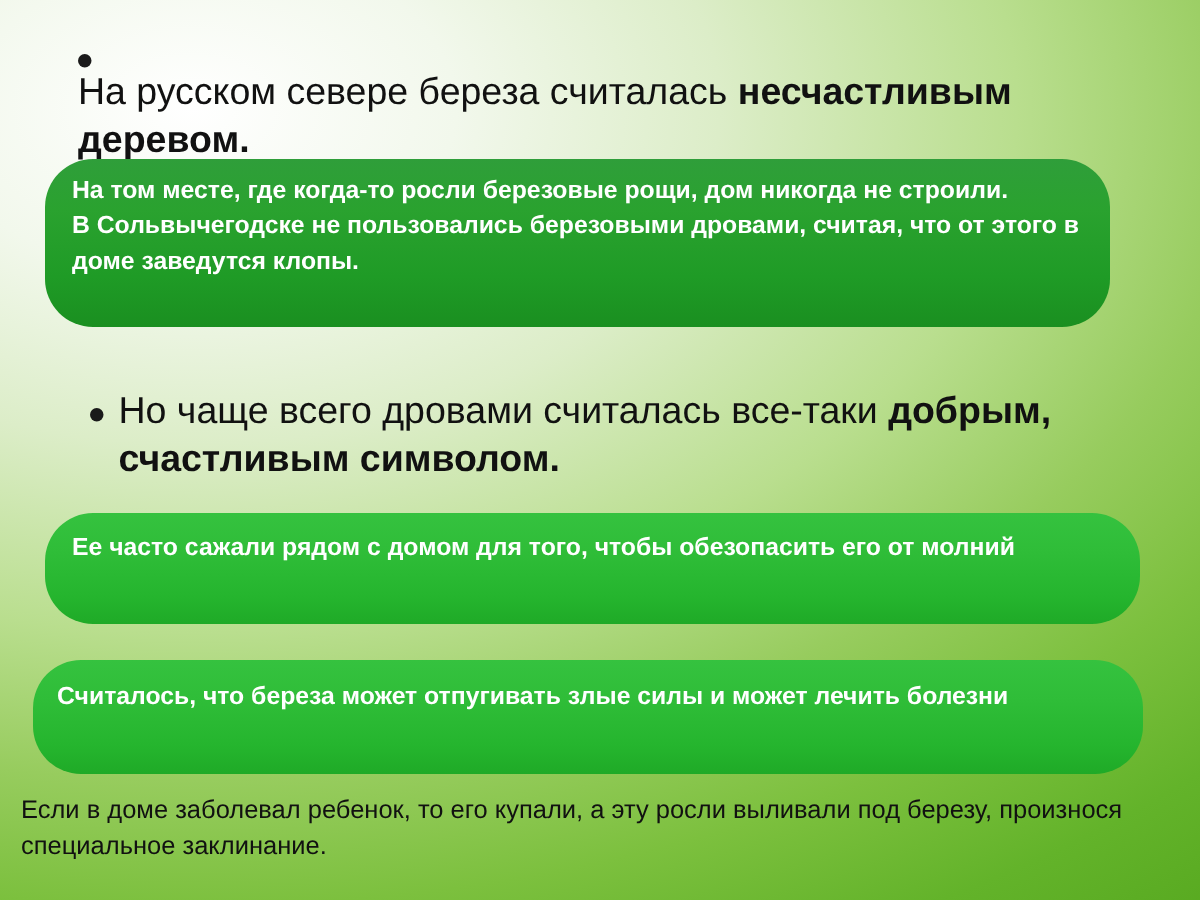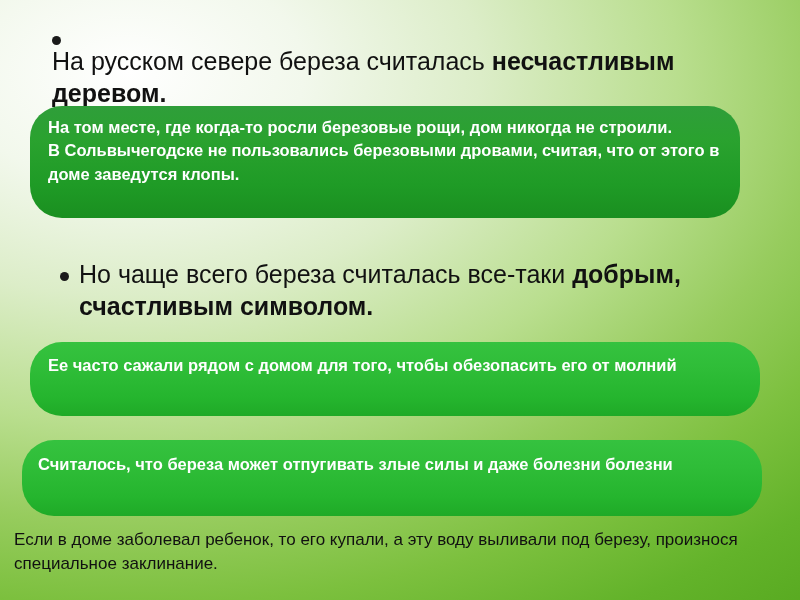--- a/index.html
+++ b/index.html
@@ -128,27 +128,27 @@
   </div>
 
   <div class="callout" id="box1">
     <span class="txt">На том месте, где когда-то росли березовые рощи, дом никогда не строили.
 В Сольвычегодске не пользовались березовыми дровами, считая, что от этого в доме заведутся клопы.</span>
   </div>
 
   <div class="bullet-block" id="bullet2">
     <span class="bullet-dot"></span>
     <div class="bullet-text">
-      <span>Но чаще всего береза считалась все-таки </span><span class="bold-green">добрым, счастливым символом.</span>
+      <span>Но чаще всего дровами считалась все-таки </span><span class="bold-green">добрым, счастливым символом.</span>
     </div>
   </div>
 
   <div class="callout" id="box2">
     <span class="txt">Ее часто сажали рядом с домом для того, чтобы обезопасить его от молний</span>
   </div>
 
   <div class="callout" id="box3">
-    <span class="txt">Считалось, что береза может отпугивать злые силы и даже болезни болезни</span>
+    <span class="txt">Считалось, что береза может отпугивать злые силы и может лечить болезни</span>
   </div>
 
-  <div id="footer-text">Если в доме заболевал ребенок, то его купали, а эту воду выливали под березу, произнося специальное заклинание.</div>
+  <div id="footer-text">Если в доме заболевал ребенок, то его купали, а эту росли выливали под березу, произнося специальное заклинание.</div>
 
 </div>
 
 </body></html>

